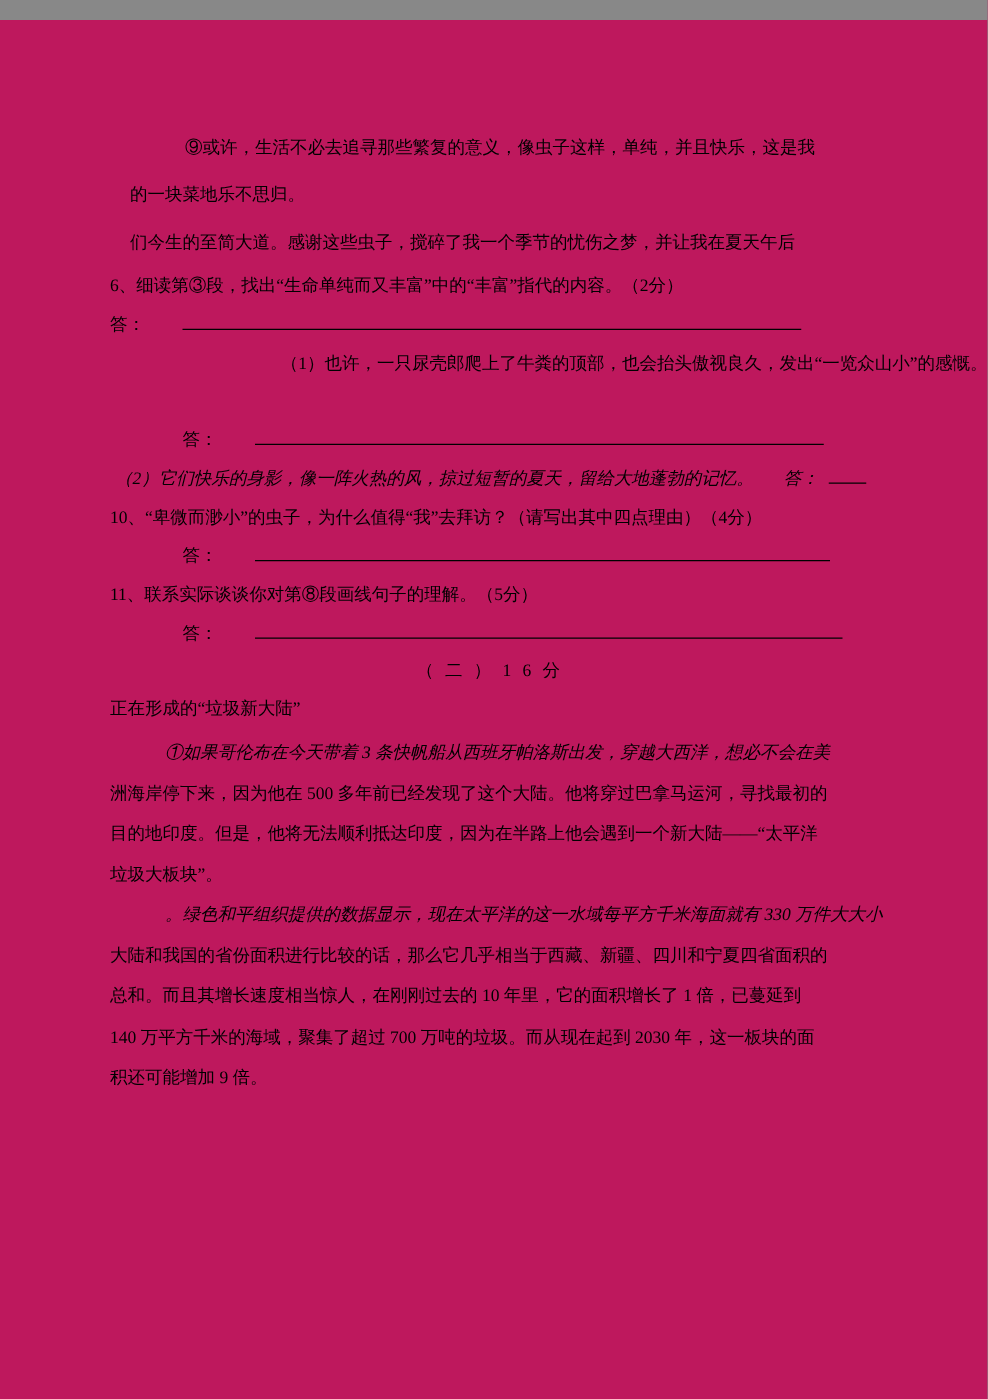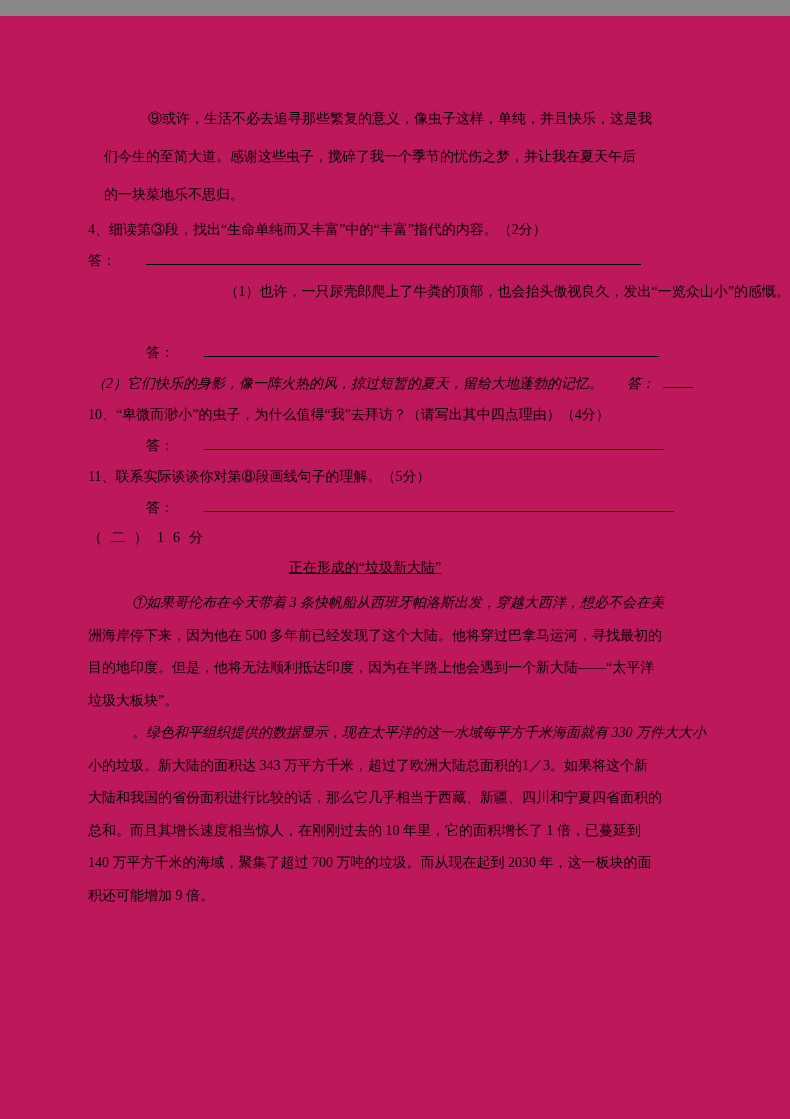--- a/index.html
+++ b/index.html
@@ -36,47 +36,46 @@
   }
   .u1{width:495px;}
   .u2{width:455px;}
   .u3{width:460px;}
   .u4{width:470px;}
   .u-short{width:30px;margin-left:8px;}
   .inline-ans-label{margin-left:24px;}
   
   .heading-row{
     margin-left:88px;margin-right:88px;
-    line-height:30px;
+    line-height:30px;text-align:center;
     letter-spacing:9px;white-space:nowrap;
   }
   .title-row{
     margin-left:88px;margin-right:88px;
-    line-height:30px;text-align:center;
+    line-height:30px;text-align:left;
     padding-right:60px;box-sizing:border-box;
     white-space:nowrap;
-    text-decoration:underline;
   }
   
   .sec2-para{margin-left:88px;margin-right:60px;line-height:32.5px;}
   .sec2-para .line:first-child{text-indent:44px;font-style:italic;}
   .sec2-para.p1{margin-top:4px;}
 </style>
 </head>
 <body>
 
 <div class="page">
 
   <div class="sec1-para">
       <div class="line">⑨或许，生活不必去追寻那些繁复的意义，像虫子这样，单纯，并且快乐，这是我</div>
+      <div class="line">的一块菜地乐不思归。</div>
       <div class="line">们今生的至简大道。感谢这些虫子，搅碎了我一个季节的忧伤之梦，并让我在夏天午后</div>
-      <div class="line">的一块菜地乐不思归。</div>
     </div>
 
-  <div class="row q-row">4、细读第③段，找出“生命单纯而又丰富”中的“丰富”指代的内容。（2分）</div>
+  <div class="row q-row">6、细读第③段，找出“生命单纯而又丰富”中的“丰富”指代的内容。（2分）</div>
   <div class="row ans-row">
     <span>答：</span><span class="underline u1"></span>
   </div>
 
   <div class="row sub1-row">（1）也许，一只尿壳郎爬上了牛粪的顶部，也会抬头傲视良久，发出“一览众山小”的感慨。</div>
 
   <div class="spacer"></div>
 
   <div class="row ans-row indented">
     <span>答：</span><span class="underline u2"></span>
@@ -101,21 +100,20 @@
 
   <div class="sec2-para p1">
       <div class="line">①如果哥伦布在今天带着 3 条快帆船从西班牙帕洛斯出发，穿越大西洋，想必不会在美</div>
       <div class="line">洲海岸停下来，因为他在 500 多年前已经发现了这个大陆。他将穿过巴拿马运河，寻找最初的</div>
       <div class="line">目的地印度。但是，他将无法顺利抵达印度，因为在半路上他会遇到一个新大陆――“太平洋</div>
       <div class="line">垃圾大板块”。</div>
     </div>
 
   <div class="sec2-para">
       <div class="line">。绿色和平组织提供的数据显示，现在太平洋的这一水域每平方千米海面就有 330 万件大大小</div>
-      <div class="line">小的垃圾。新大陆的面积达 343 万平方千米，超过了欧洲大陆总面积的1／3。如果将这个新</div>
       <div class="line">大陆和我国的省份面积进行比较的话，那么它几乎相当于西藏、新疆、四川和宁夏四省面积的</div>
       <div class="line">总和。而且其增长速度相当惊人，在刚刚过去的 10 年里，它的面积增长了 1 倍，已蔓延到</div>
       <div class="line">140 万平方千米的海域，聚集了超过 700 万吨的垃圾。而从现在起到 2030 年，这一板块的面</div>
       <div class="line">积还可能增加 9 倍。</div>
     </div>
 
 
 </div>
 
 </body></html>

